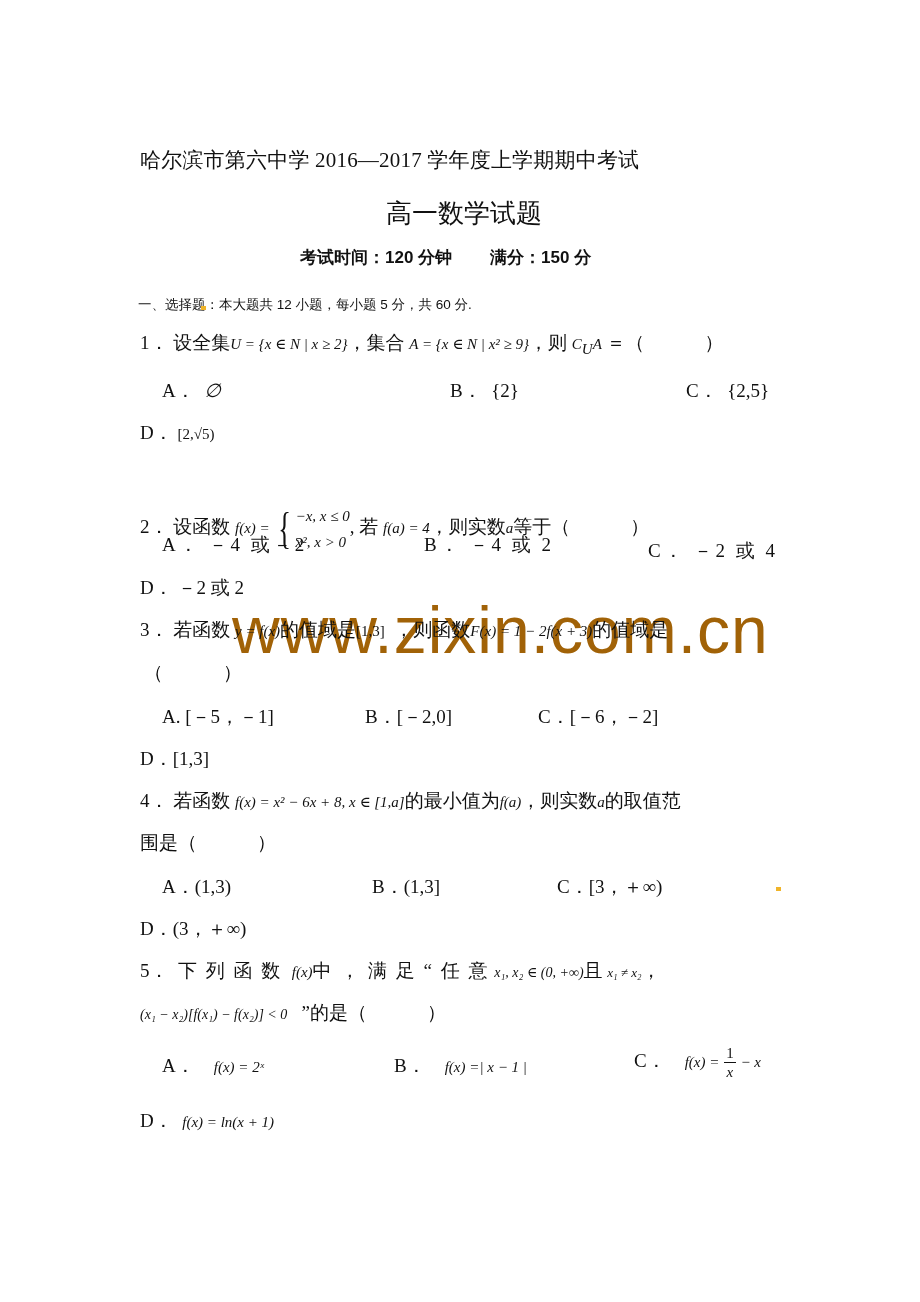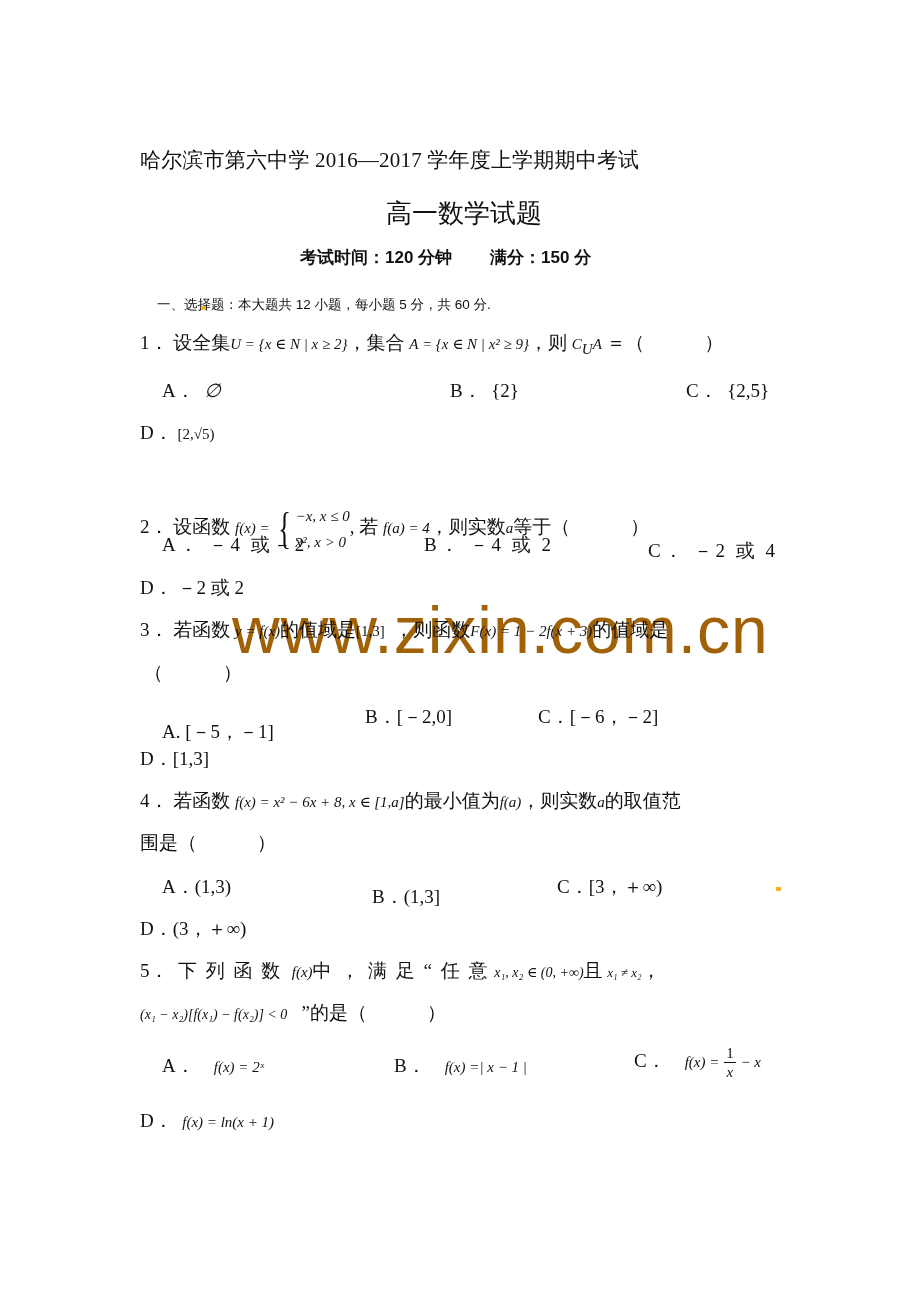--- a/index.html
+++ b/index.html
@@ -5,21 +5,21 @@
   html, body { margin: 0; padding: 0; background: #ffffff; }
   body { width: 920px; height: 1302px; position: relative; overflow: hidden;
          font-family: "Liberation Serif", "DejaVu Serif", serif; color: #111; }
   .abs { position: absolute; white-space: nowrap; }
   .school { left: 140px; top: 146px; font-size: 21px; letter-spacing: 0.2px; }
   .title { left: 386px; top: 196px; font-size: 26px; }
   .meta { left: 300px; top: 246px; font-size: 17px; font-weight: bold;
           font-family: "Liberation Sans", "DejaVu Sans", sans-serif; }
   .meta .gap { display: inline-block; width: 38px; }
   .section { left: 138px; top: 296px; font-size: 13.5px;
-             font-family: "Liberation Sans", "DejaVu Sans", sans-serif; margin-left: 19px; }
+             font-family: "Liberation Sans", "DejaVu Sans", sans-serif; }
   .q { font-size: 19px; }
   .m { font-style: italic; font-size: 15px; }
   .mu { font-size: 15px; }
   .opt { font-size: 19px; }
   .paren { display: inline-block; width: 60px; }
   .watermark { left: 232px; top: 592px; font-size: 66px; color: #a16207;
                font-family: "Liberation Sans", "DejaVu Sans", sans-serif;
                letter-spacing: 1px; z-index: 0; }
   .content { position: relative; z-index: 1; }
   .dot { position: absolute; width: 5px; height: 4px; background: #f0b429; }
@@ -96,21 +96,21 @@
 
   <div class="abs q" style="left:140px; top:617px;">
     <span>3．</span>
     <span>若函数</span>
     <span class="m">y = f(x)</span><span>的值域是</span><span class="mu">[1,3]</span>
     &nbsp;<span>，则函数</span><span class="m">F(x) = 1 − 2f(x + 3)</span><span>的值域是</span>
   </div>
   <div class="abs q" style="left:144px; top:660px;">
     <span>（</span><span class="paren"></span><span>）</span>
   </div>
-  <div class="abs opt" style="left:162px; top:704px;margin-top:15px;">
+  <div class="abs opt" style="left:162px; top:704px;">
     <span>A.</span>&nbsp;<span>[－5，－1]</span>
   </div>
   <div class="abs opt" style="left:365px; top:704px;">
     <span>B．</span><span>[－2,0]</span>
   </div>
   <div class="abs opt" style="left:538px; top:704px;">
     <span>C．</span><span>[－6，－2]</span>
   </div>
   <div class="abs opt" style="left:140px; top:746px;">
     <span>D．</span><span>[1,3]</span>
@@ -120,21 +120,21 @@
     <span>4．</span>
     <span>若函数</span>
     <span class="m">f(x) = x² − 6x + 8, x ∈ [1,a]</span><span>的最小值为</span><span class="m">f(a)</span><span>，则实数</span><span class="m">a</span><span>的取值范</span>
   </div>
   <div class="abs q" style="left:140px; top:830px;">
     <span>围是（</span><span class="paren"></span><span>）</span>
   </div>
   <div class="abs opt" style="left:162px; top:874px;">
     <span>A．</span><span>(1,3)</span>
   </div>
-  <div class="abs opt" style="left:372px; top:874px;margin-top:10px;">
+  <div class="abs opt" style="left:372px; top:874px;">
     <span>B．</span><span>(1,3]</span>
   </div>
   <div class="abs opt" style="left:557px; top:874px;">
     <span>C．</span><span>[3，＋∞)</span>
   </div>
   <div class="dot" style="left:776px; top:887px;"></div>
   <div class="abs opt" style="left:140px; top:916px;">
     <span>D．</span><span>(3，＋∞)</span>
   </div>
 

